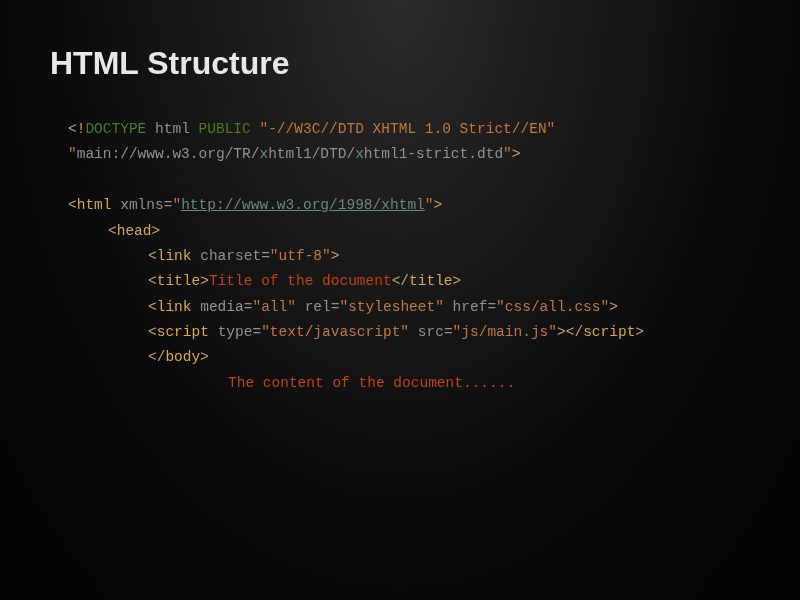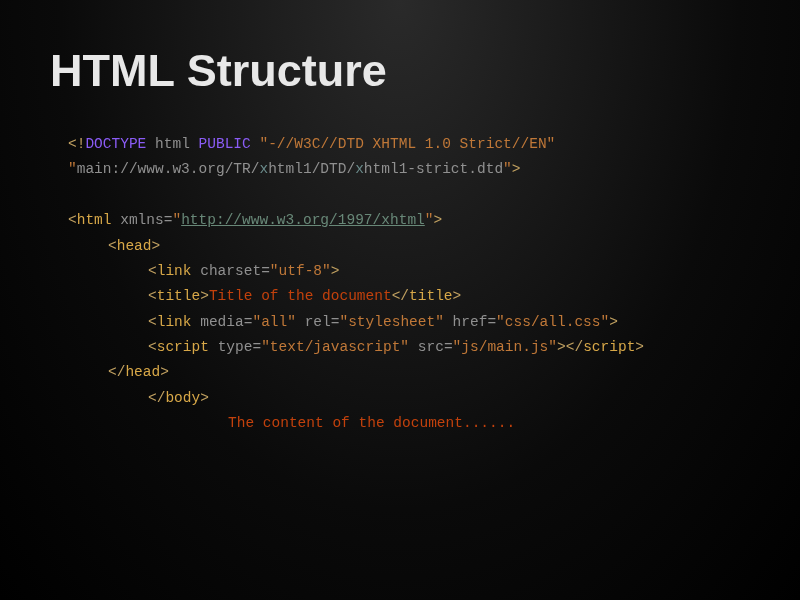--- a/index.html
+++ b/index.html
@@ -10,70 +10,69 @@
     font-family: 'Courier New', Courier, monospace;
     overflow: hidden;
     position: relative;
   }
   .slide {
     padding: 45px 50px;
   }
   .title {
     font-family: Arial, Helvetica, sans-serif;
     font-weight: bold;
-    font-size: 45px;
+    font-size: 32px;
     color: #e8e8e8;
     margin-bottom: 35px;
   }
   .code-block {
     font-size: 14.5px;
     line-height: 1.75;
     color: #c0c0c0;
     padding-left: 18px;
   }
   .line { white-space: pre; }
   .indent1 { padding-left: 40px; }
   .indent2 { padding-left: 80px; }
   .indent3 { padding-left: 160px; }
   .tag-delim { color: #c0a060; }
   .tag-name { color: #d8a848; }
-  .doctype-kw { color: #8b5cf6; margin-top: 12px; }
+  .doctype-kw { color: #4d7c0f; margin-top: 12px; }
   .attr-name { color: #909090; }
   .attr-val { color: #c07838; }
   .text-content { color: #c2410c; margin-top: 22px; }
   .url-link { color: #688878; text-decoration: underline; }
   .x-char { color: #6a8a8a; }
 </style>
 </head>
 <body>
 
 <div class="slide">
   <h1 class="title">HTML Structure</h1>
 
   <div class="code-block">
 
     <div class="line"><span class="tag-delim">&lt;!</span><span class="doctype-kw">DOCTYPE</span><span class="attr-name"> html </span><span class="doctype-kw">PUBLIC</span><span> </span><span class="attr-val">"-//W3C//DTD XHTML 1.0 Strict//EN"</span></div>
 
     <div class="line"><span class="attr-val">"</span><span class="attr-name">main://www.w3.org/TR/</span><span class="x-char">x</span><span class="attr-name">html1/DTD/</span><span class="x-char">x</span><span class="attr-name">html1-strict.dtd</span><span class="attr-val">"</span><span class="tag-delim">&gt;</span></div>
 
     <div class="line">&nbsp;</div>
 
-    <div class="line"><span class="tag-delim">&lt;</span><span class="tag-name">html</span><span> </span><span class="attr-name">xmlns</span><span class="attr-name">=</span><span class="attr-val">"</span><span class="url-link">http://www.w3.org/1997/xhtml</span><span class="attr-val">"</span><span class="tag-delim">&gt;</span></div>
+    <div class="line"><span class="tag-delim">&lt;</span><span class="tag-name">html</span><span> </span><span class="attr-name">xmlns</span><span class="attr-name">=</span><span class="attr-val">"</span><span class="url-link">http://www.w3.org/1998/xhtml</span><span class="attr-val">"</span><span class="tag-delim">&gt;</span></div>
 
     <div class="line indent1"><span class="tag-delim">&lt;</span><span class="tag-name">head</span><span class="tag-delim">&gt;</span></div>
 
     <div class="line indent2"><span class="tag-delim">&lt;</span><span class="tag-name">link</span><span> </span><span class="attr-name">charset</span><span class="attr-name">=</span><span class="attr-val">"utf-8"</span><span class="tag-delim">&gt;</span></div>
 
     <div class="line indent2"><span class="tag-delim">&lt;</span><span class="tag-name">title</span><span class="tag-delim">&gt;</span><span class="text-content">Title of the document</span><span class="tag-delim">&lt;/</span><span class="tag-name">title</span><span class="tag-delim">&gt;</span></div>
 
     <div class="line indent2"><span class="tag-delim">&lt;</span><span class="tag-name">link</span><span> </span><span class="attr-name">media</span><span class="attr-name">=</span><span class="attr-val">"all"</span><span> </span><span class="attr-name">rel</span><span class="attr-name">=</span><span class="attr-val">"stylesheet"</span><span> </span><span class="attr-name">href</span><span class="attr-name">=</span><span class="attr-val">"css/all.css"</span><span class="tag-delim">&gt;</span></div>
 
     <div class="line indent2"><span class="tag-delim">&lt;</span><span class="tag-name">script</span><span> </span><span class="attr-name">type</span><span class="attr-name">=</span><span class="attr-val">"text/javascript"</span><span> </span><span class="attr-name">src</span><span class="attr-name">=</span><span class="attr-val">"js/main.js"</span><span class="tag-delim">&gt;</span><span class="tag-delim">&lt;/</span><span class="tag-name">script</span><span class="tag-delim">&gt;</span></div>
 
-    <div class="line indent1"><span class="tag-delim">&lt;/</span><span class="tag-name">head</span><span class="tag-delim">&gt;</span></div>
 
 
     <div class="line indent2"><span class="tag-delim">&lt;/</span><span class="tag-name">body</span><span class="tag-delim">&gt;</span></div>
 
     <div class="line indent3"><span class="text-content">The content of the document......</span></div>
 
 
   </div>
 </div>
 

